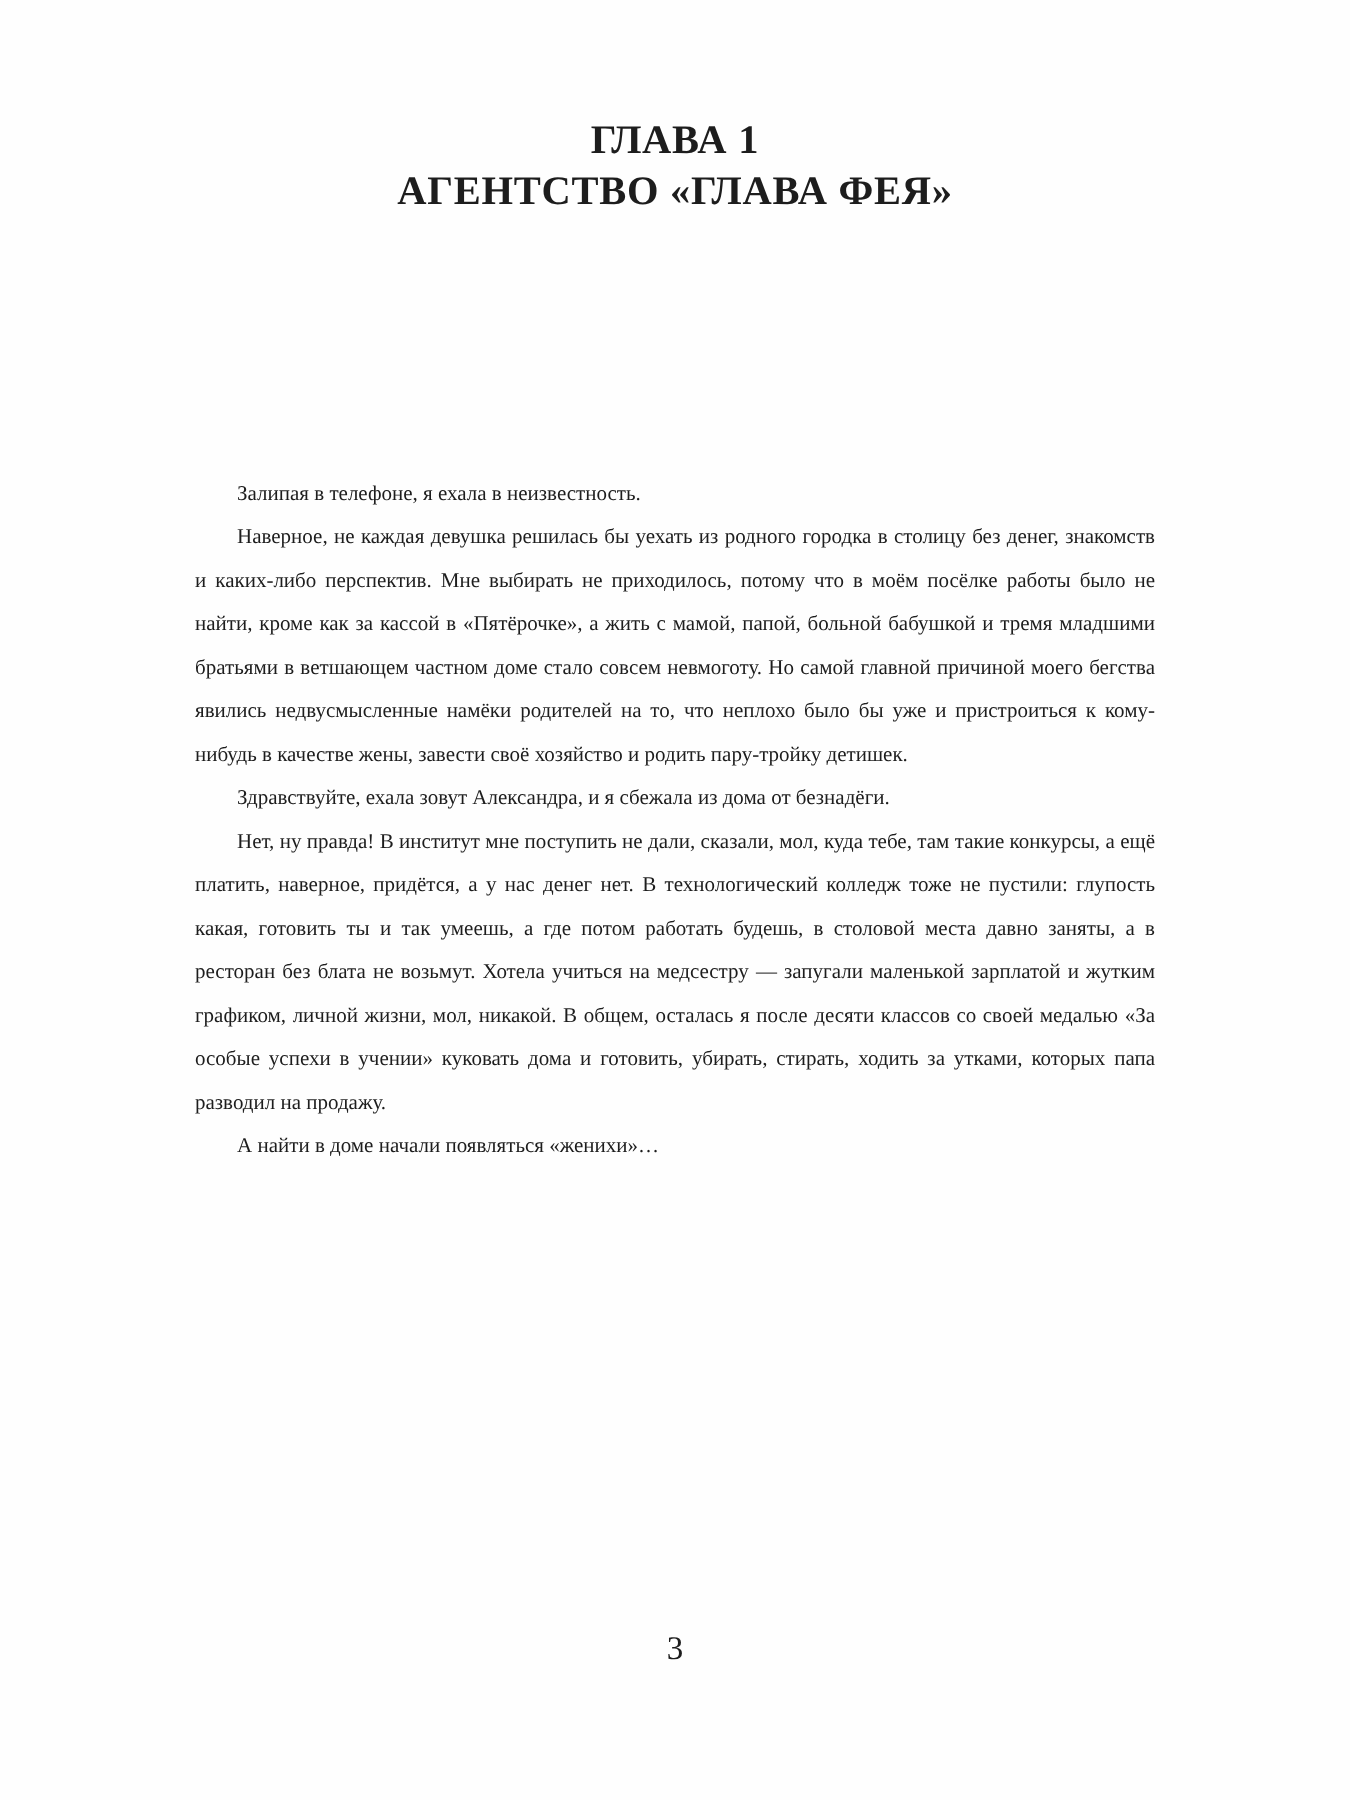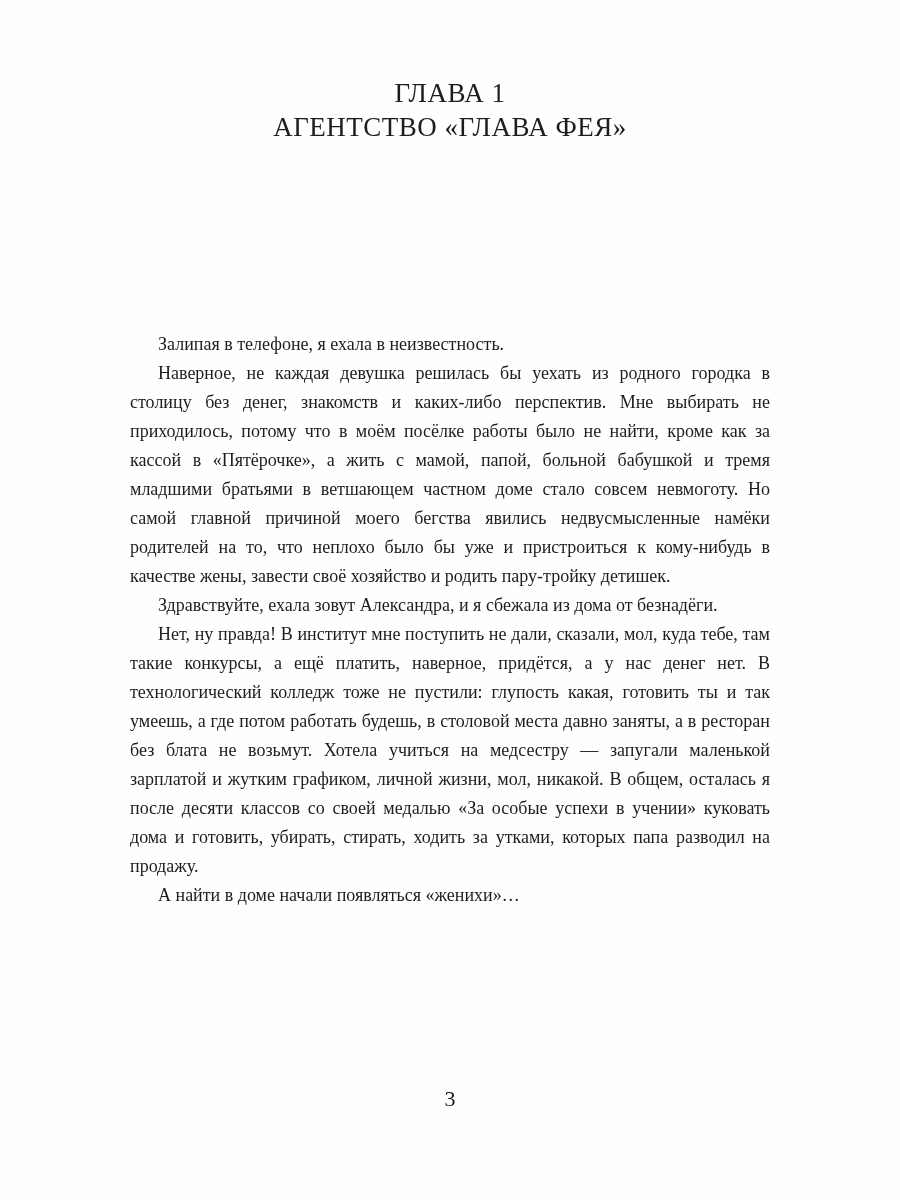--- a/index.html
+++ b/index.html
@@ -19,32 +19,32 @@
   }
   .chapter-header {
     position: absolute;
     top: 76px;
     left: 0;
     width: 100%;
     text-align: center;
   }
   .chapter-title,
   .chapter-subtitle {
-    font-weight: normal;
+    font-weight: bold;
     font-size: 27px;
     line-height: 34px;
     letter-spacing: 0.5px;
     margin: 0;
   }
   .body-text {
     position: absolute;
-    top: 330px;
+    top: 315px;
     left: 130px;
     width: 640px;
-    font-size: 18px;
+    font-size: 14px;
     line-height: 29px;
     text-align: justify;
     hyphens: auto;
     -webkit-hyphens: auto;
   }
   .body-text p {
     margin: 0;
     padding: 0;
     text-indent: 28px;
   }

